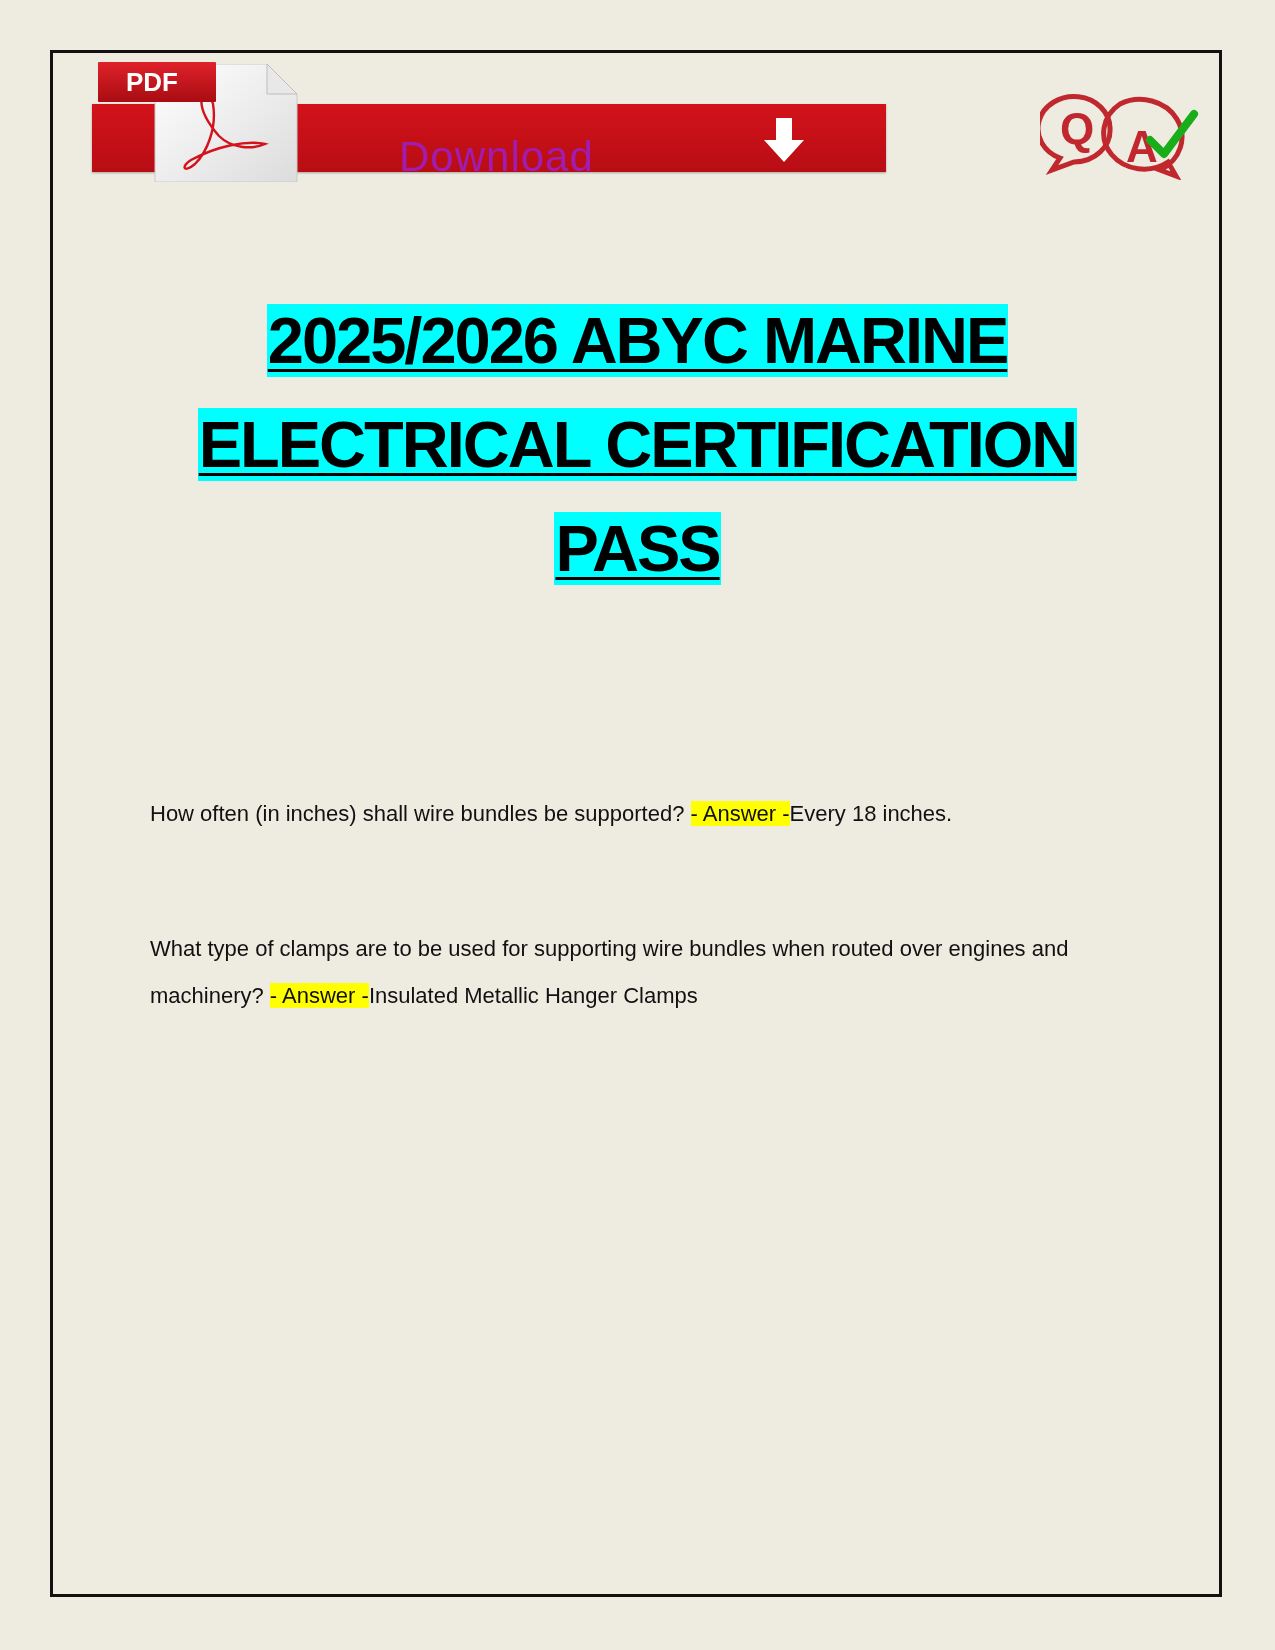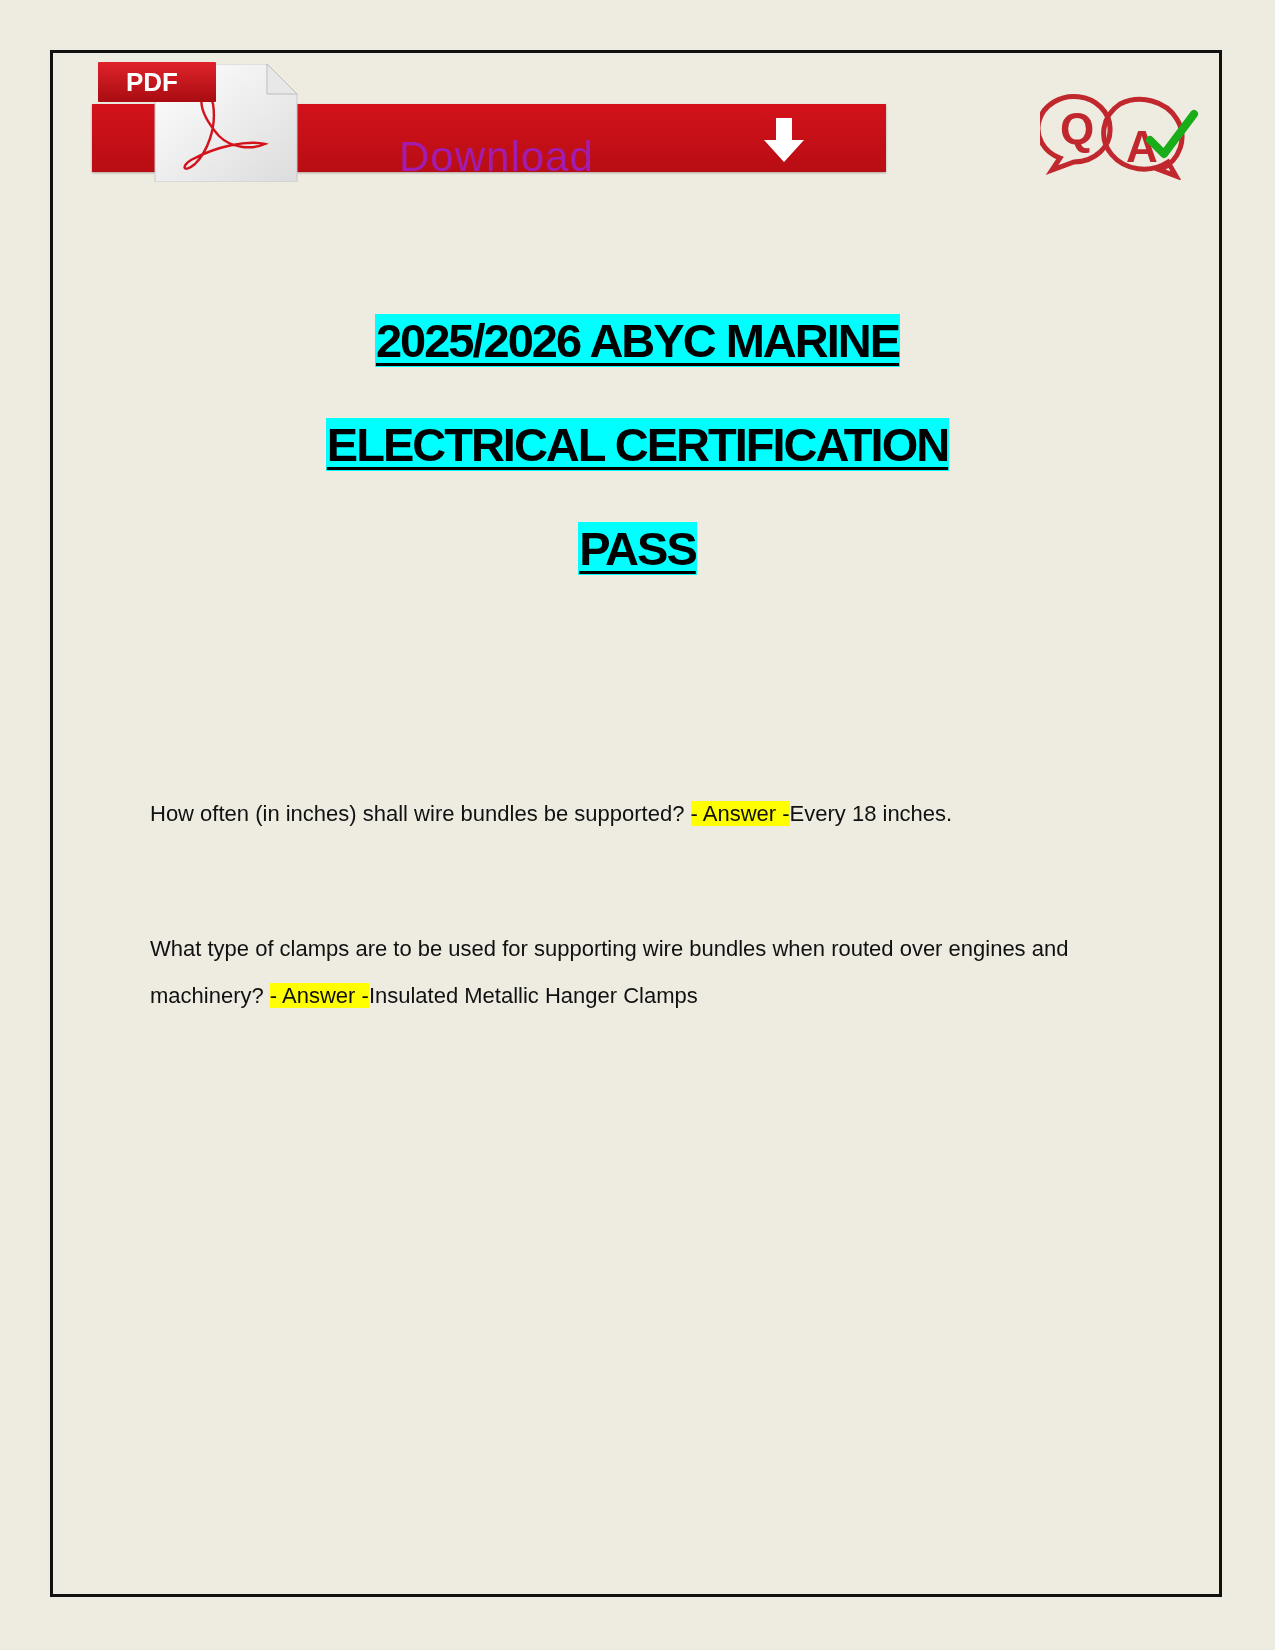--- a/index.html
+++ b/index.html
@@ -76,21 +76,21 @@
     width: 1155px;
     text-align: center;
   }
   .title-line {
     display: block;
     margin: 0 auto;
   }
   .title-line span {
     background: #00ffff;
     font-weight: bold;
-    font-size: 47px;
+    font-size: 65px;
     line-height: 72px;
     letter-spacing: -2px;
     text-decoration: underline;
     text-decoration-thickness: 3px;
     text-underline-offset: 6px;
     color: #000;
     padding: 0 1px;
   }
   .title-line + .title-line { margin-top: 32px; }
   .qa-list {

